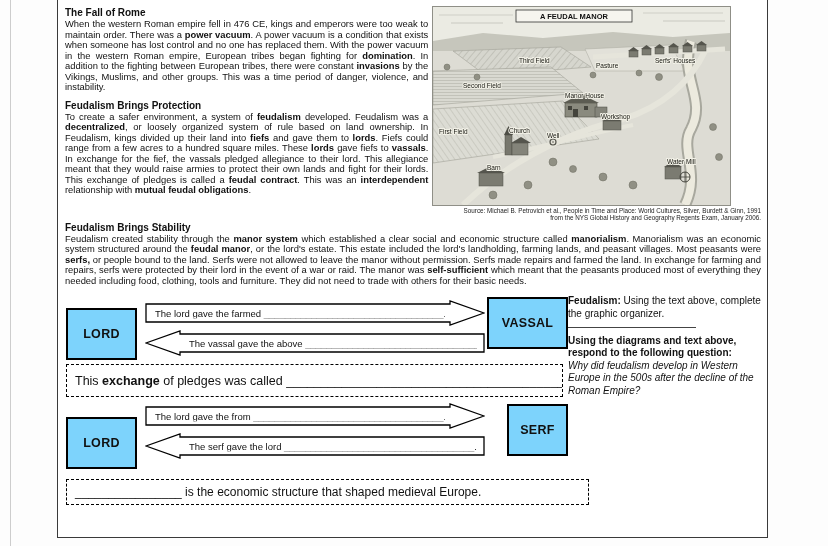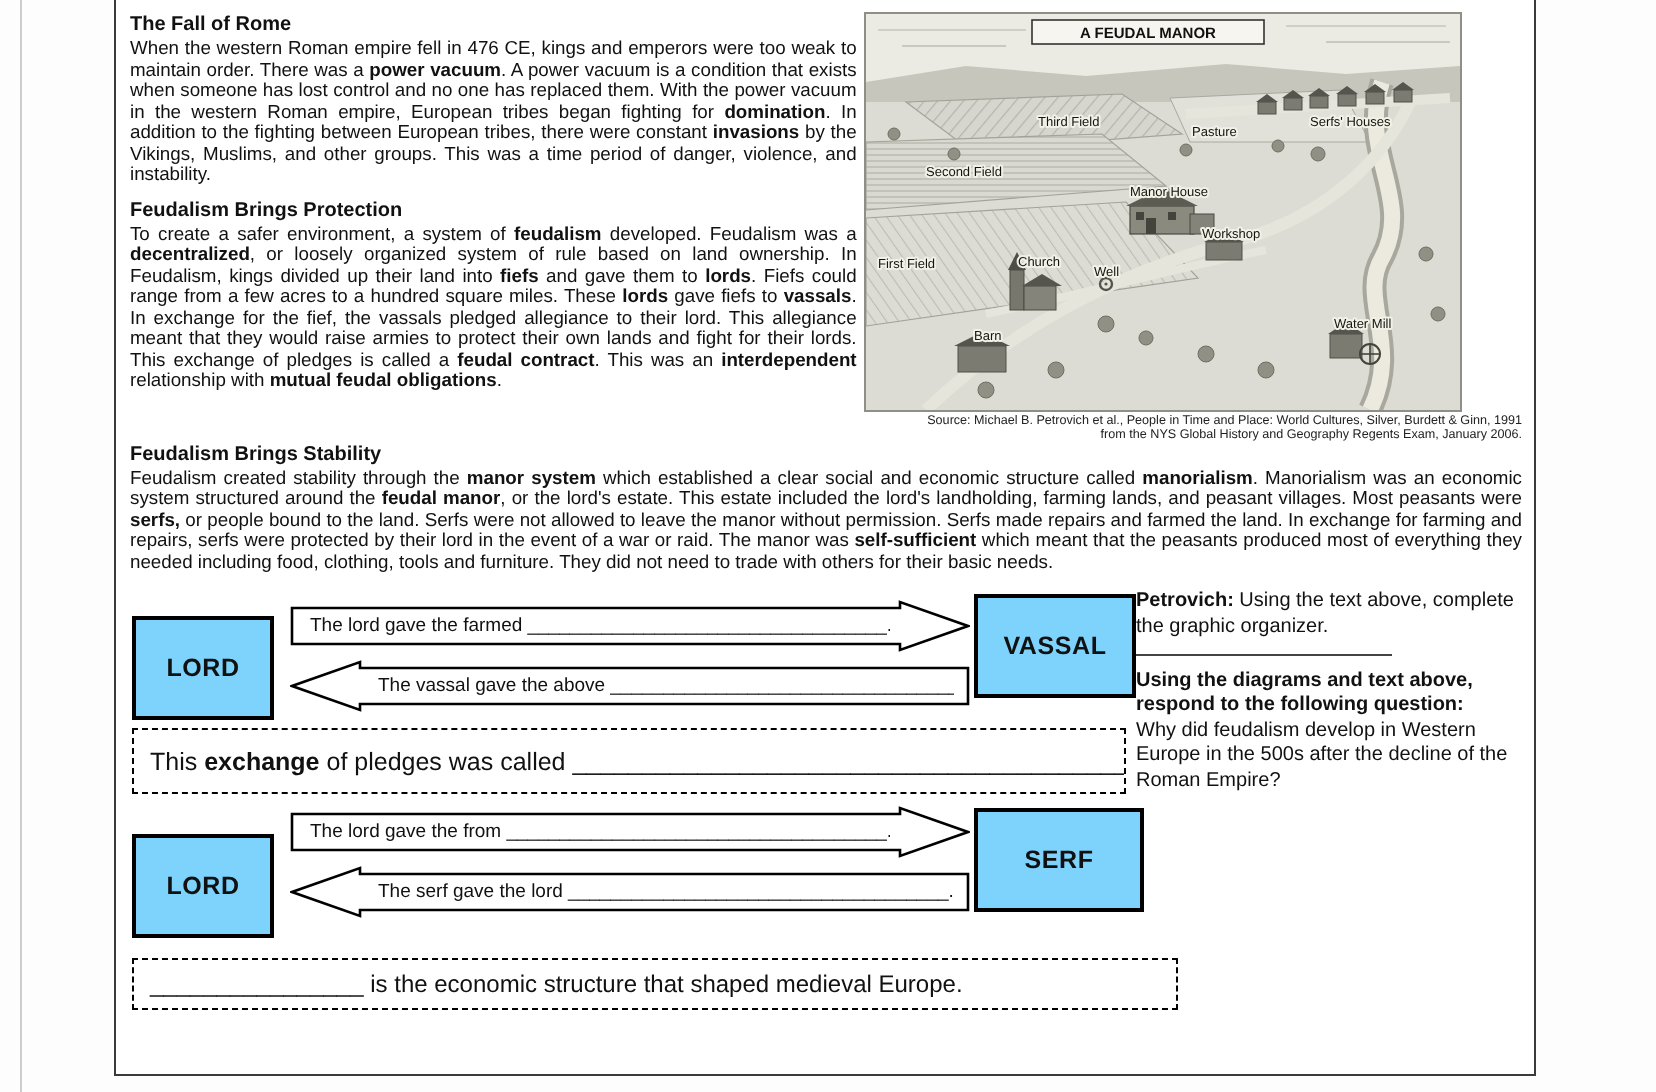--- a/index.html
+++ b/index.html
@@ -17,21 +17,21 @@
     position:absolute; left:57px; top:-1px; width:711px; height:539px;
     border:1px solid #3a3a3a; background:#fff;
     padding:7px 6px 0 7px; overflow:hidden;
   }
   .top-row { display:flex; gap:5px; }
   .text-col { width:398px; }
   .image-col { width:359px; margin:0; }
   .h { font-size:10px; font-weight:bold; margin:0 0 1px; }
   .p { font-size:9.4px; line-height:10.5px; text-align:justify; margin:0 0 7px; }
   .b { font-weight:bold; }
-  .i { }
+  .i { font-style:italic; }
   .manor-svg { display:block; width:297px; height:198px; background:#dddcd4; outline:1px solid #8f8f87; }
   .lbl text { font-family:"Liberation Sans",sans-serif; font-size:6.5px; fill:#15150f;
               paint-order:stroke; stroke:#f2f1e7; stroke-width:2px; stroke-linejoin:round; }
   .ttl { font-family:"Liberation Sans",sans-serif; font-size:7.5px; font-weight:bold; fill:#111; }
   .cap { font-size:6.3px; line-height:7.3px; text-align:right; color:#222; margin-top:2px; }
   .organizer { position:relative; height:214px; margin-top:5px; }
   .role-box {
     position:absolute; border:2px solid #000; background:#7dd3fc;
     display:flex; align-items:center; justify-content:center;
     font-weight:bold; font-size:12.5px; letter-spacing:0.3px;
@@ -217,21 +217,21 @@
       <span class="arrow-label al-l">The vassal gave the above __________________________________.</span>
     </div>
 
     <div class="dashed" style="left:1px;top:71px;width:497px;height:33px">
       <span><span>This </span><span class="b">exchange</span><span> of pledges was called ________________________________________.</span></span>
     </div>
 
     <div class="role-box" style="left:1px;top:124px;width:71px;height:52px">
       <span>LORD</span>
     </div>
-    <div class="role-box" style="left:422px;top:111px;width:85px;height:52px">
+    <div class="role-box" style="left:442px;top:111px;width:61px;height:52px">
       <span>SERF</span>
     </div>
 
     <div class="arrow" style="left:80px;top:110px">
       <svg viewBox="0 0 340 26" preserveAspectRatio="none">
         <polygon points="1,4 305,4 305,1 339,13 305,25 305,22 1,22" fill="#fff" stroke="#000" stroke-width="1.3"></polygon>
       </svg>
       <span class="arrow-label al-r">The lord gave the from ____________________________________.</span>
     </div>
 
@@ -240,19 +240,19 @@
         <polygon points="339,4 35,4 35,1 1,13 35,25 35,22 339,22" fill="#fff" stroke="#000" stroke-width="1.3"></polygon>
       </svg>
       <span class="arrow-label al-l">The serf gave the lord ____________________________________.</span>
     </div>
 
     <div class="dashed" style="left:1px;top:186px;width:523px;height:26px;font-size:12px">
       <span><span>________________ is the economic structure that shaped medieval Europe.</span></span>
     </div>
 
     <div class="dir">
-      <p><span class="b">Petrovich:</span><span> Using the text above, complete the graphic organizer.</span></p>
+      <p><span class="b">Feudalism:</span><span> Using the text above, complete the graphic organizer.</span></p>
       <div class="rule"></div>
       <p><span class="b">Using the diagrams and text above, respond to the following question:</span><br><span class="i">Why did feudalism develop in Western Europe in the 500s after the decline of the Roman Empire?</span></p>
     </div>
 
   </div>
 </div>
 
 </body></html>

